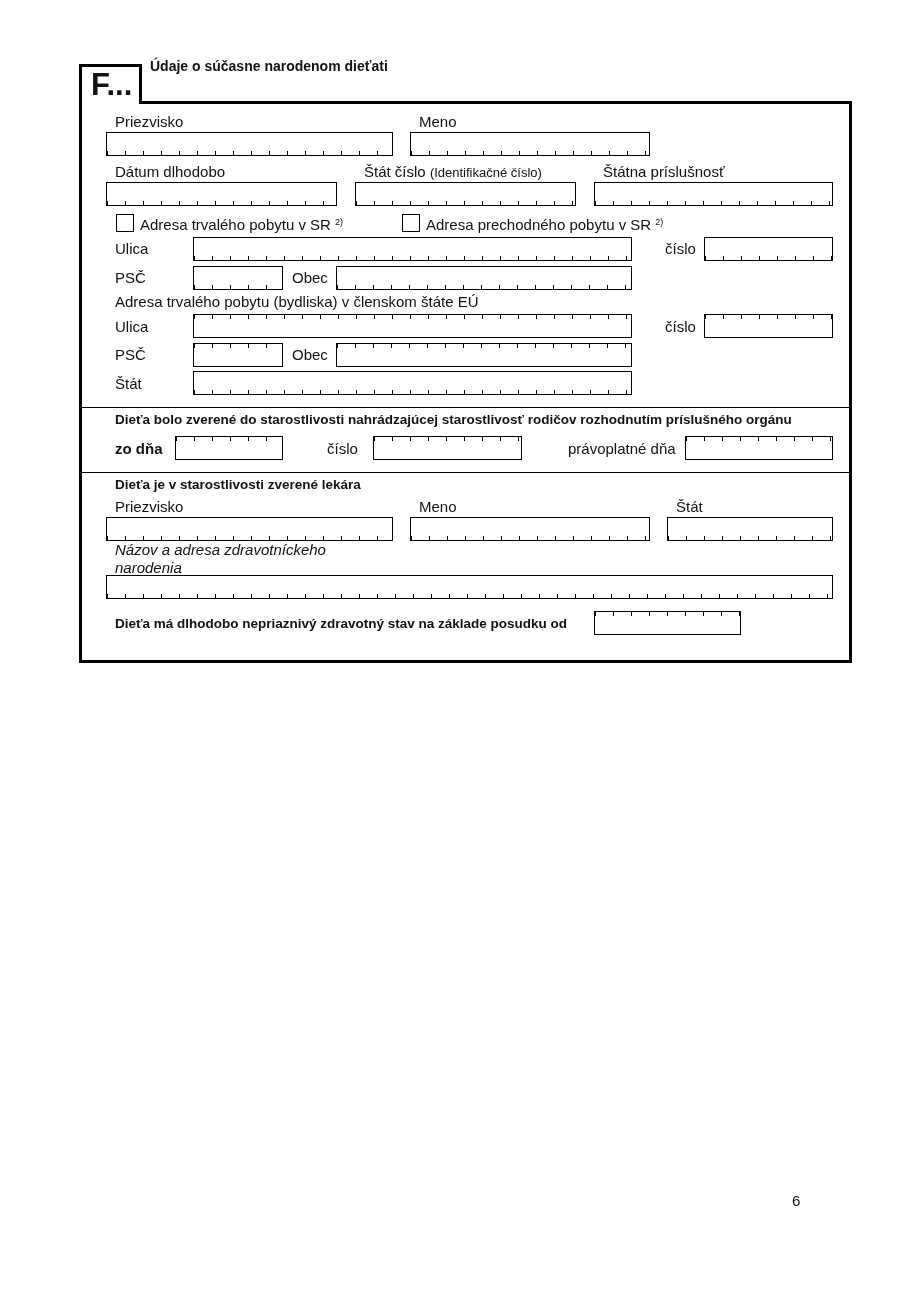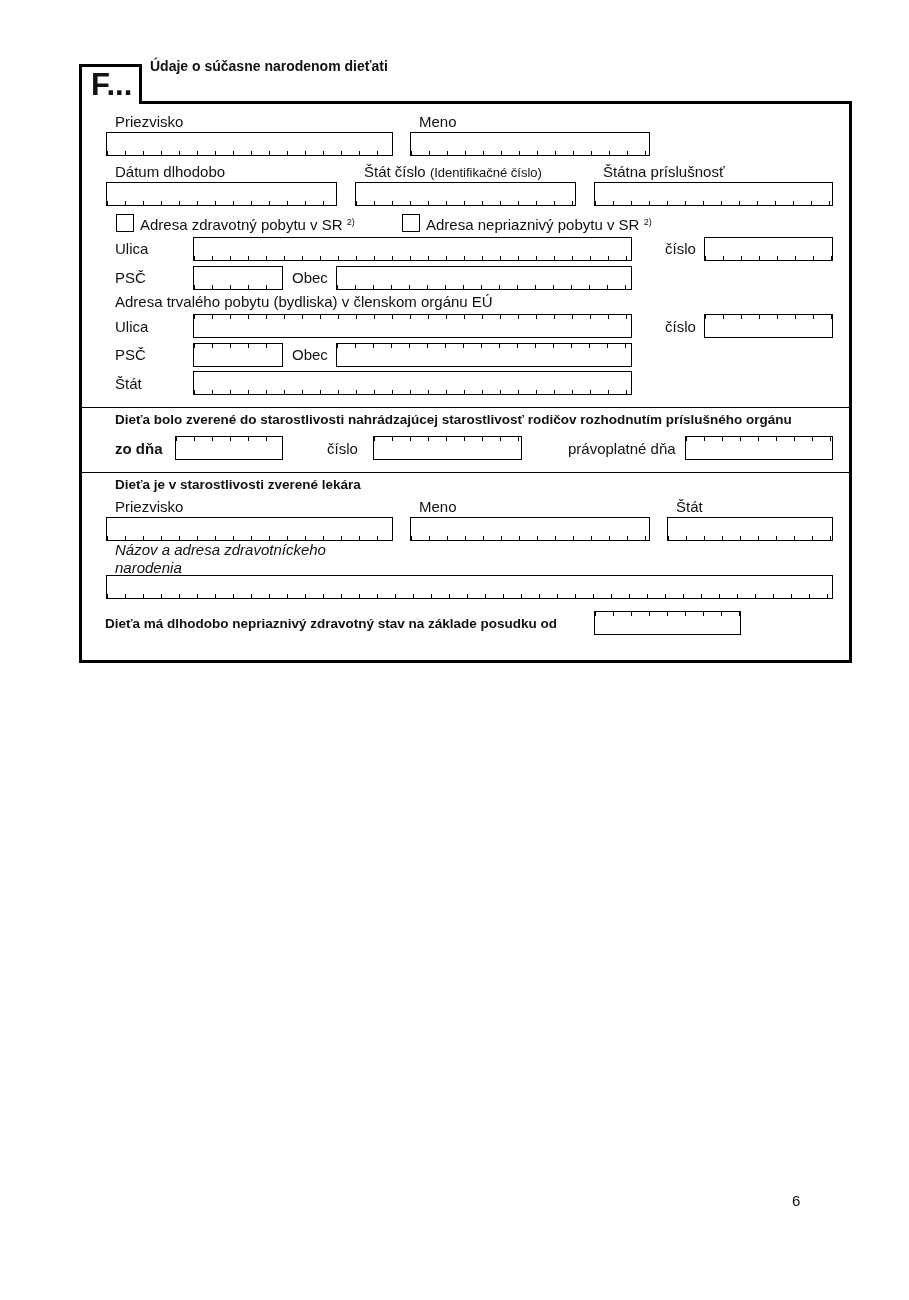--- a/index.html
+++ b/index.html
@@ -46,36 +46,36 @@
 <div class="lbl" style="left:115px; top:163px;">Dátum dlhodobo</div>
 <div class="field comb-bottom" style="left:106px; top:182px; width:231px; height:24px;"></div>
 
 <div class="lbl" style="left:364px; top:163px;"><span>Štát číslo</span> <span class="lbl-small">(Identifikačné číslo)</span></div>
 <div class="field comb-bottom" style="left:355px; top:182px; width:221px; height:24px;"></div>
 
 <div class="lbl" style="left:603px; top:163px;">Štátna príslušnosť</div>
 <div class="field comb-bottom" style="left:594px; top:182px; width:239px; height:24px;"></div>
 
 <div class="checkbox" style="left:116px; top:214px;"></div>
-<div class="lbl" style="left:140px; top:216px;"><span>Adresa zdravotný pobytu v SR</span> <span class="sup">2)</span></div>
+<div class="lbl" style="left:140px; top:216px;"><span>Adresa trvalého pobytu v SR</span> <span class="sup">2)</span></div>
 
 <div class="checkbox" style="left:402px; top:214px;"></div>
-<div class="lbl" style="left:426px; top:216px;"><span>Adresa nepriaznivý pobytu v SR</span> <span class="sup">2)</span></div>
+<div class="lbl" style="left:426px; top:216px;"><span>Adresa prechodného pobytu v SR</span> <span class="sup">2)</span></div>
 
 <div class="lbl" style="left:115px; top:240px;">Ulica</div>
 <div class="field comb-bottom" style="left:193px; top:237px; width:439px; height:24px;"></div>
 <div class="lbl" style="left:665px; top:240px;">číslo</div>
 <div class="field comb-bottom" style="left:704px; top:237px; width:129px; height:24px;"></div>
 
 <div class="lbl" style="left:115px; top:269px;">PSČ</div>
 <div class="field comb-bottom" style="left:193px; top:266px; width:90px; height:24px;"></div>
 <div class="lbl" style="left:292px; top:269px;">Obec</div>
 <div class="field comb-bottom" style="left:336px; top:266px; width:296px; height:24px;"></div>
 
-<div class="lbl" style="left:115px; top:293px;">Adresa trvalého pobytu (bydliska) v členskom orgánu EÚ</div>
+<div class="lbl" style="left:115px; top:293px;">Adresa trvalého pobytu (bydliska) v členskom štáte EÚ</div>
 
 <div class="lbl" style="left:115px; top:318px;">Ulica</div>
 <div class="field comb-top" style="left:193px; top:314px; width:439px; height:24px;"></div>
 <div class="lbl" style="left:665px; top:318px;">číslo</div>
 <div class="field comb-top" style="left:704px; top:314px; width:129px; height:24px;"></div>
 
 <div class="lbl" style="left:115px; top:346px;">PSČ</div>
 <div class="field comb-top" style="left:193px; top:343px; width:90px; height:24px;"></div>
 <div class="lbl" style="left:292px; top:346px;">Obec</div>
 <div class="field comb-top" style="left:336px; top:343px; width:296px; height:24px;"></div>
@@ -98,16 +98,16 @@
 <div class="field comb-bottom" style="left:410px; top:517px; width:240px; height:24px;"></div>
 <div class="lbl" style="left:676px; top:498px;">Štát</div>
 <div class="field comb-bottom" style="left:667px; top:517px; width:166px; height:24px;"></div>
 
 <div class="lbl" style="left:115px; top:541px; line-height:18px;font-style:italic;">
   <div>Názov a adresa zdravotníckeho</div>
   <div>narodenia</div>
 </div>
 <div class="field comb-bottom" style="left:106px; top:575px; width:727px; height:24px;"></div>
 
-<div class="lbl lbl-bold" style="left:105px; top:615px;">Dieťa má dlhodobo nepriaznivý zdravotný stav na základe posudku od</div>
+<div class="lbl lbl-bold" style="left:115px; top:615px;">Dieťa má dlhodobo nepriaznivý zdravotný stav na základe posudku od</div>
 <div class="field comb-top" style="left:594px; top:611px; width:147px; height:24px;"></div>
 
 <div class="page-num">6</div>
 
 </body></html>

